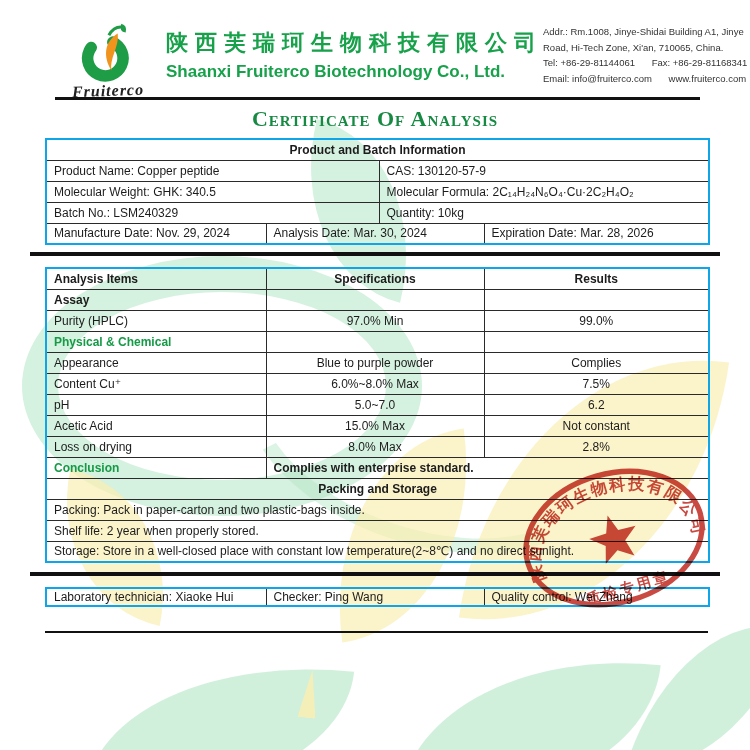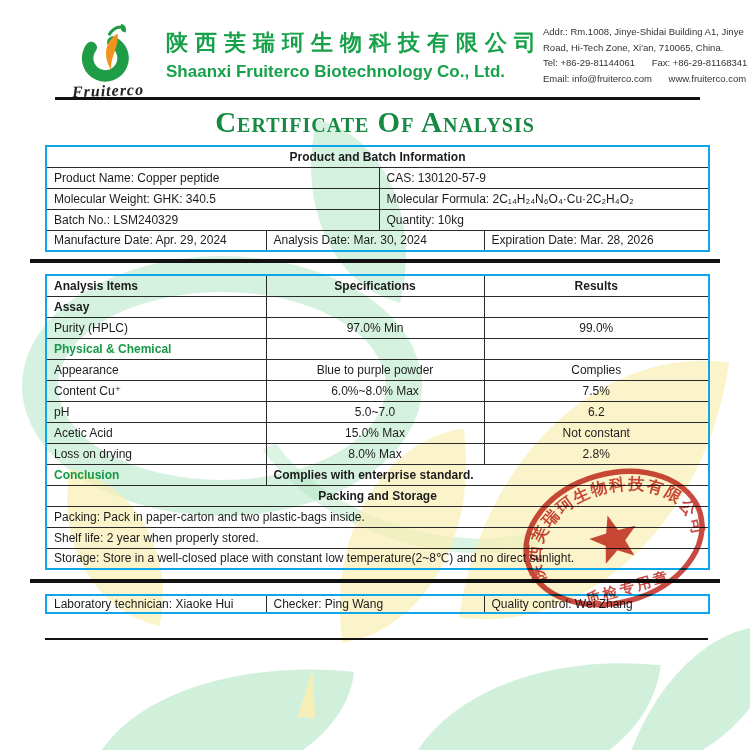--- a/index.html
+++ b/index.html
@@ -102,21 +102,21 @@
   }
   .contact-row span { display: inline-block; }
   .contact-row .gap { margin-left: 14px; }
   .header-rule {
     height: 3px; background: #111; width: 645px; margin-left: 55px;
   }
   .page-title {
     text-align: center; margin-top: 6px;
     font-family: "Liberation Serif", serif;
     font-variant: small-caps;
-    font-weight: bold; font-size: 29px; color: #168A43;
+    font-weight: bold; font-size: 22px; color: #168A43;
     letter-spacing: 1px;
   }
   table { border-collapse: collapse; table-layout: fixed; margin-left: 45px; width: 663px; background: transparent; }
   td {
     border: 1px solid #2a2a2a; font-size: 12px; padding: 1px 7px;
     height: 21px; overflow: hidden; white-space: nowrap;
   }
   .tbl-outer { border: 2px solid #0ea5e9; }
   .c { text-align: center; }
   .b { font-weight: bold; }
@@ -205,21 +205,21 @@
       </tr>
       <tr>
         <td colspan="2">Molecular Weight: GHK: 340.5</td>
         <td colspan="2">Molecular Formula: 2C₁₄H₂₄N₆O₄·Cu·2C₂H₄O₂</td>
       </tr>
       <tr>
         <td colspan="2">Batch No.: LSM240329</td>
         <td colspan="2">Quantity: 10kg</td>
       </tr>
       <tr>
-        <td>Manufacture Date: Apr. 29, 2024</td>
+        <td>Manufacture Date: Nov. 29, 2024</td>
         <td colspan="2">Analysis Date: Mar. 30, 2024</td>
         <td>Expiration Date: Mar. 28, 2026</td>
       </tr>
     </tbody>
       </table>
 
     <div class="sep sep1"></div>
 
     <table class="analysis-table tbl-outer">
       <colgroup>

